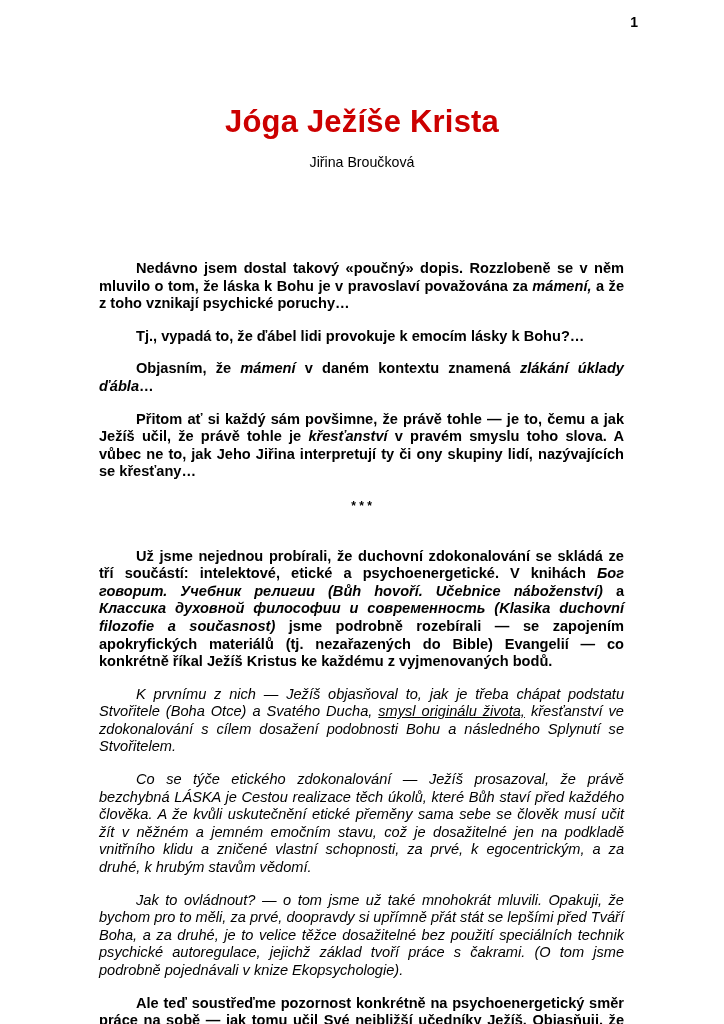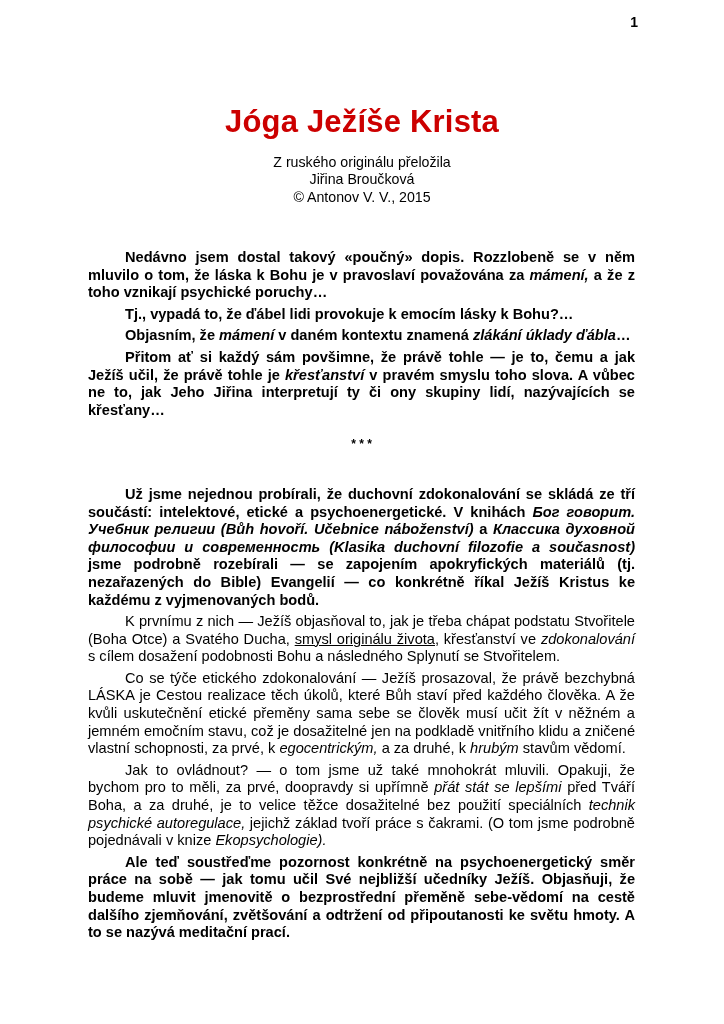--- a/index.html
+++ b/index.html
@@ -6,39 +6,37 @@
   body { width: 724px; height: 1024px; position: relative; overflow: hidden;
          font-family: "Liberation Sans", sans-serif; color: #000; }
   .page-number { position: absolute; top: 14px; right: 86px; font-size: 14px; font-weight: bold; }
   .title { position: absolute; top: 104px; left: 0; width: 724px; text-align: center;
            font-size: 31px; font-weight: bold; color: #cc0000; margin: 0; letter-spacing: 0.2px; }
   .subtitle-block { position: absolute; top: 154px; left: 0; width: 724px; text-align: center;
                     font-size: 14.2px; line-height: 17.4px; }
   .subtitle-block div { margin: 0; }
   .body-text { position: absolute; top: 245px; left: 84px; width: 555px;
                font-size: 14.6px; line-height: 17.6px; font-weight: bold; text-align: justify; }
-  .body-text p { margin: 4px; text-indent: 37px; }
+  .body-text p { margin: 15px; text-indent: 37px; }
   .sep { text-align: center; text-indent: 0 !important; margin: 17px 0 32px 0 !important; font-size: 12px; }
   .i { font-style: italic; }
   .u { text-decoration: underline; }
-  .nob { font-weight: normal; }
+  .nob { font-weight: normal; font-style: italic; }
 </style>
 </head>
 <body>
 
 <div>
 
   <div class="page-number">1</div>
 
   <h1 class="title">Jóga Ježíše Krista</h1>
 
   <div class="subtitle-block">
-    <div>Z ruského originálu přeložila</div>
     <div>Jiřina Broučková</div>
-    <div>© Antonov V. V., 2015</div>
   </div>
 
   <div class="body-text">
     <p><span>Nedávno jsem dostal takový «poučný» dopis. Rozzlobeně se v něm mluvilo o tom, že láska k Bohu je v pravoslaví považována za </span><span class="i">mámení,</span><span> a že z toho vznikají psychické poruchy…</span></p>
 
     <p>Tj., vypadá to, že ďábel lidi provokuje k emocím lásky k Bohu?…</p>
 
     <p><span>Objasním, že </span><span class="i">mámení</span><span> v daném kontextu znamená </span><span class="i">zlákání úklady ďábla</span><span>…</span></p>
 
 

